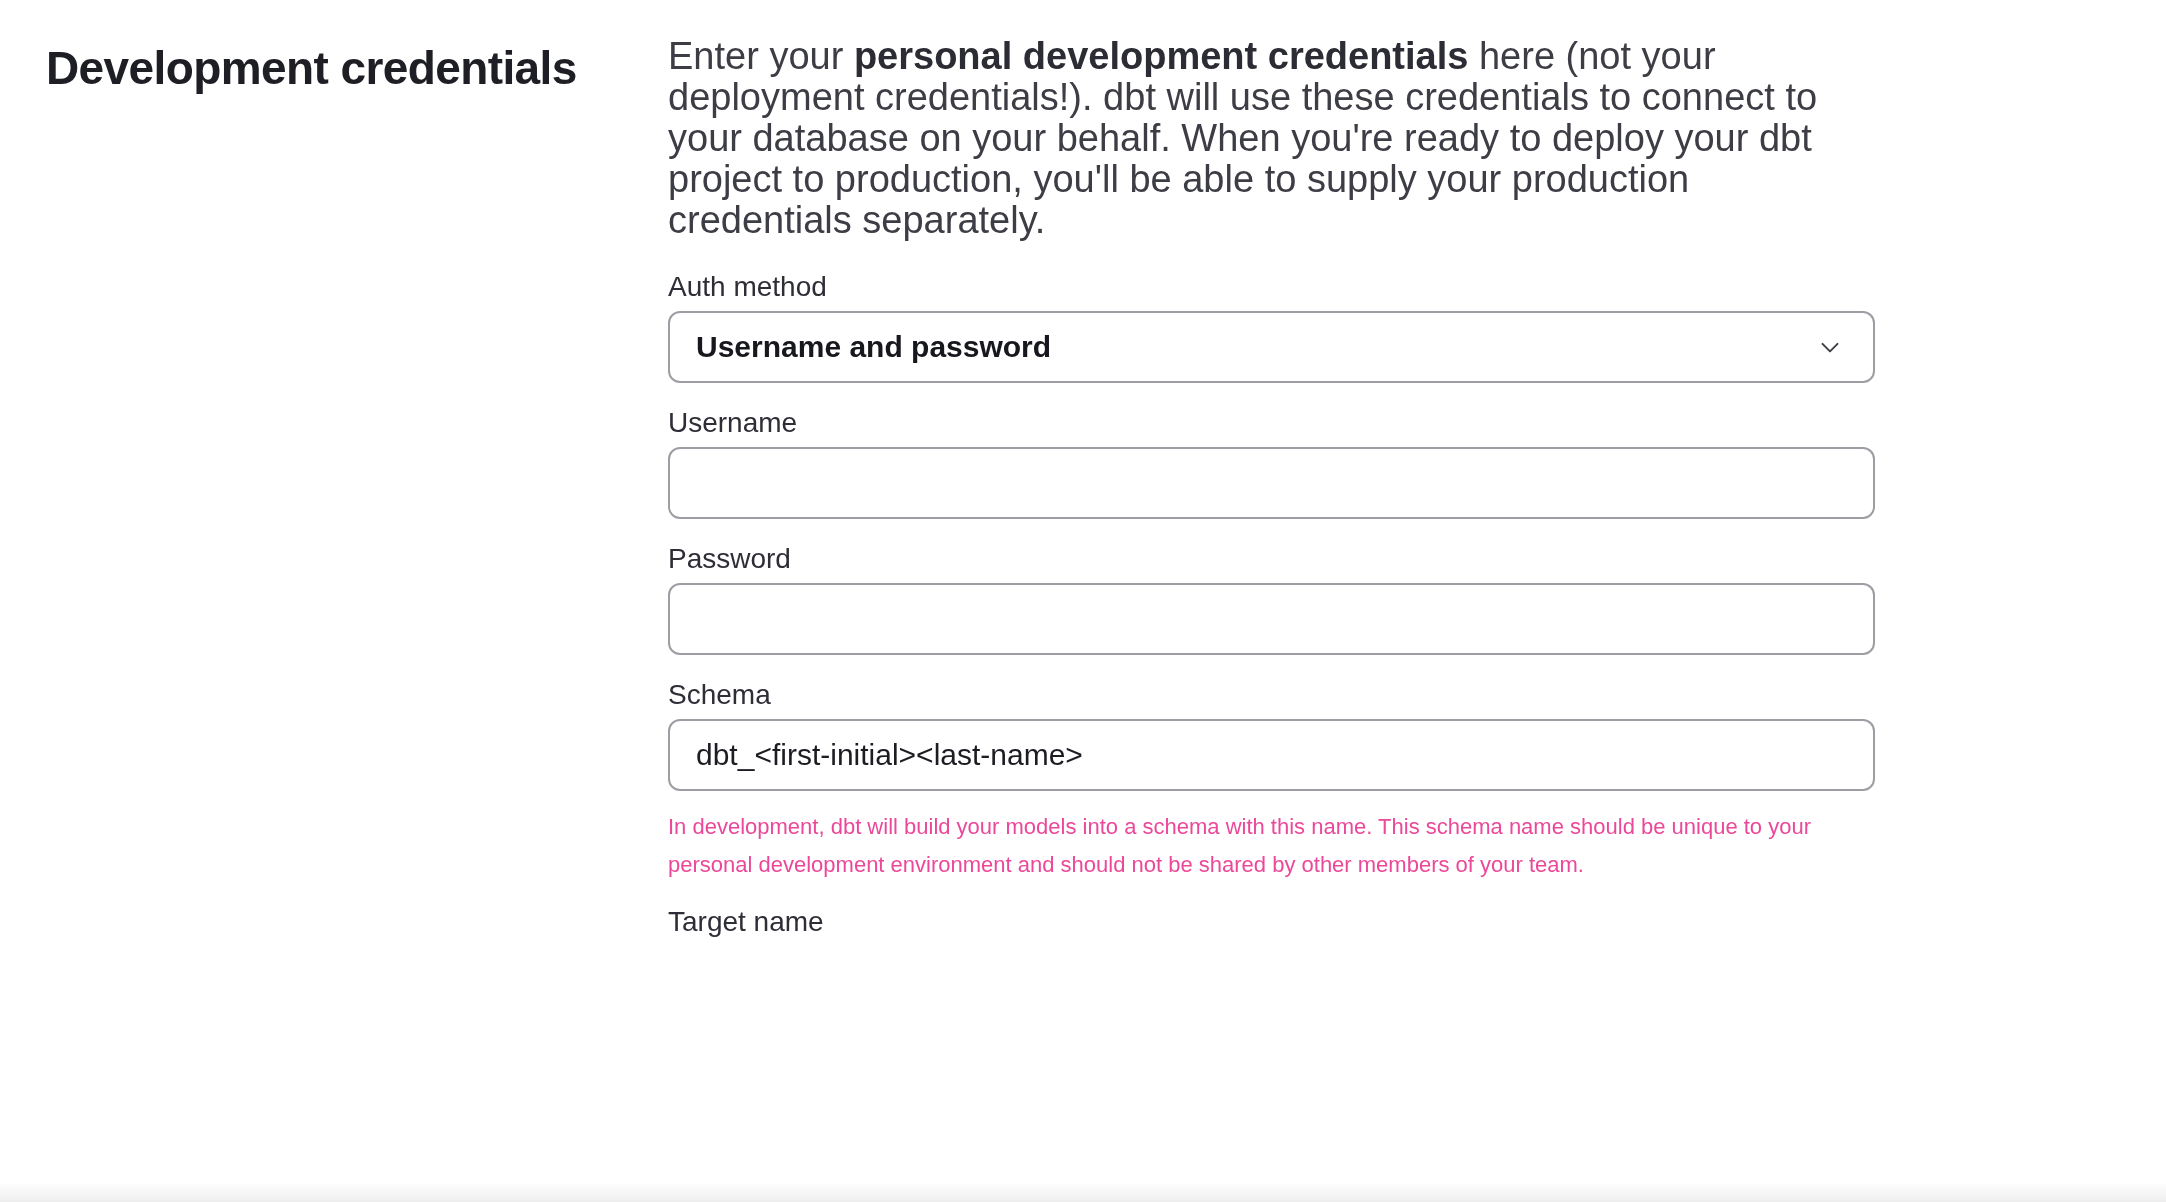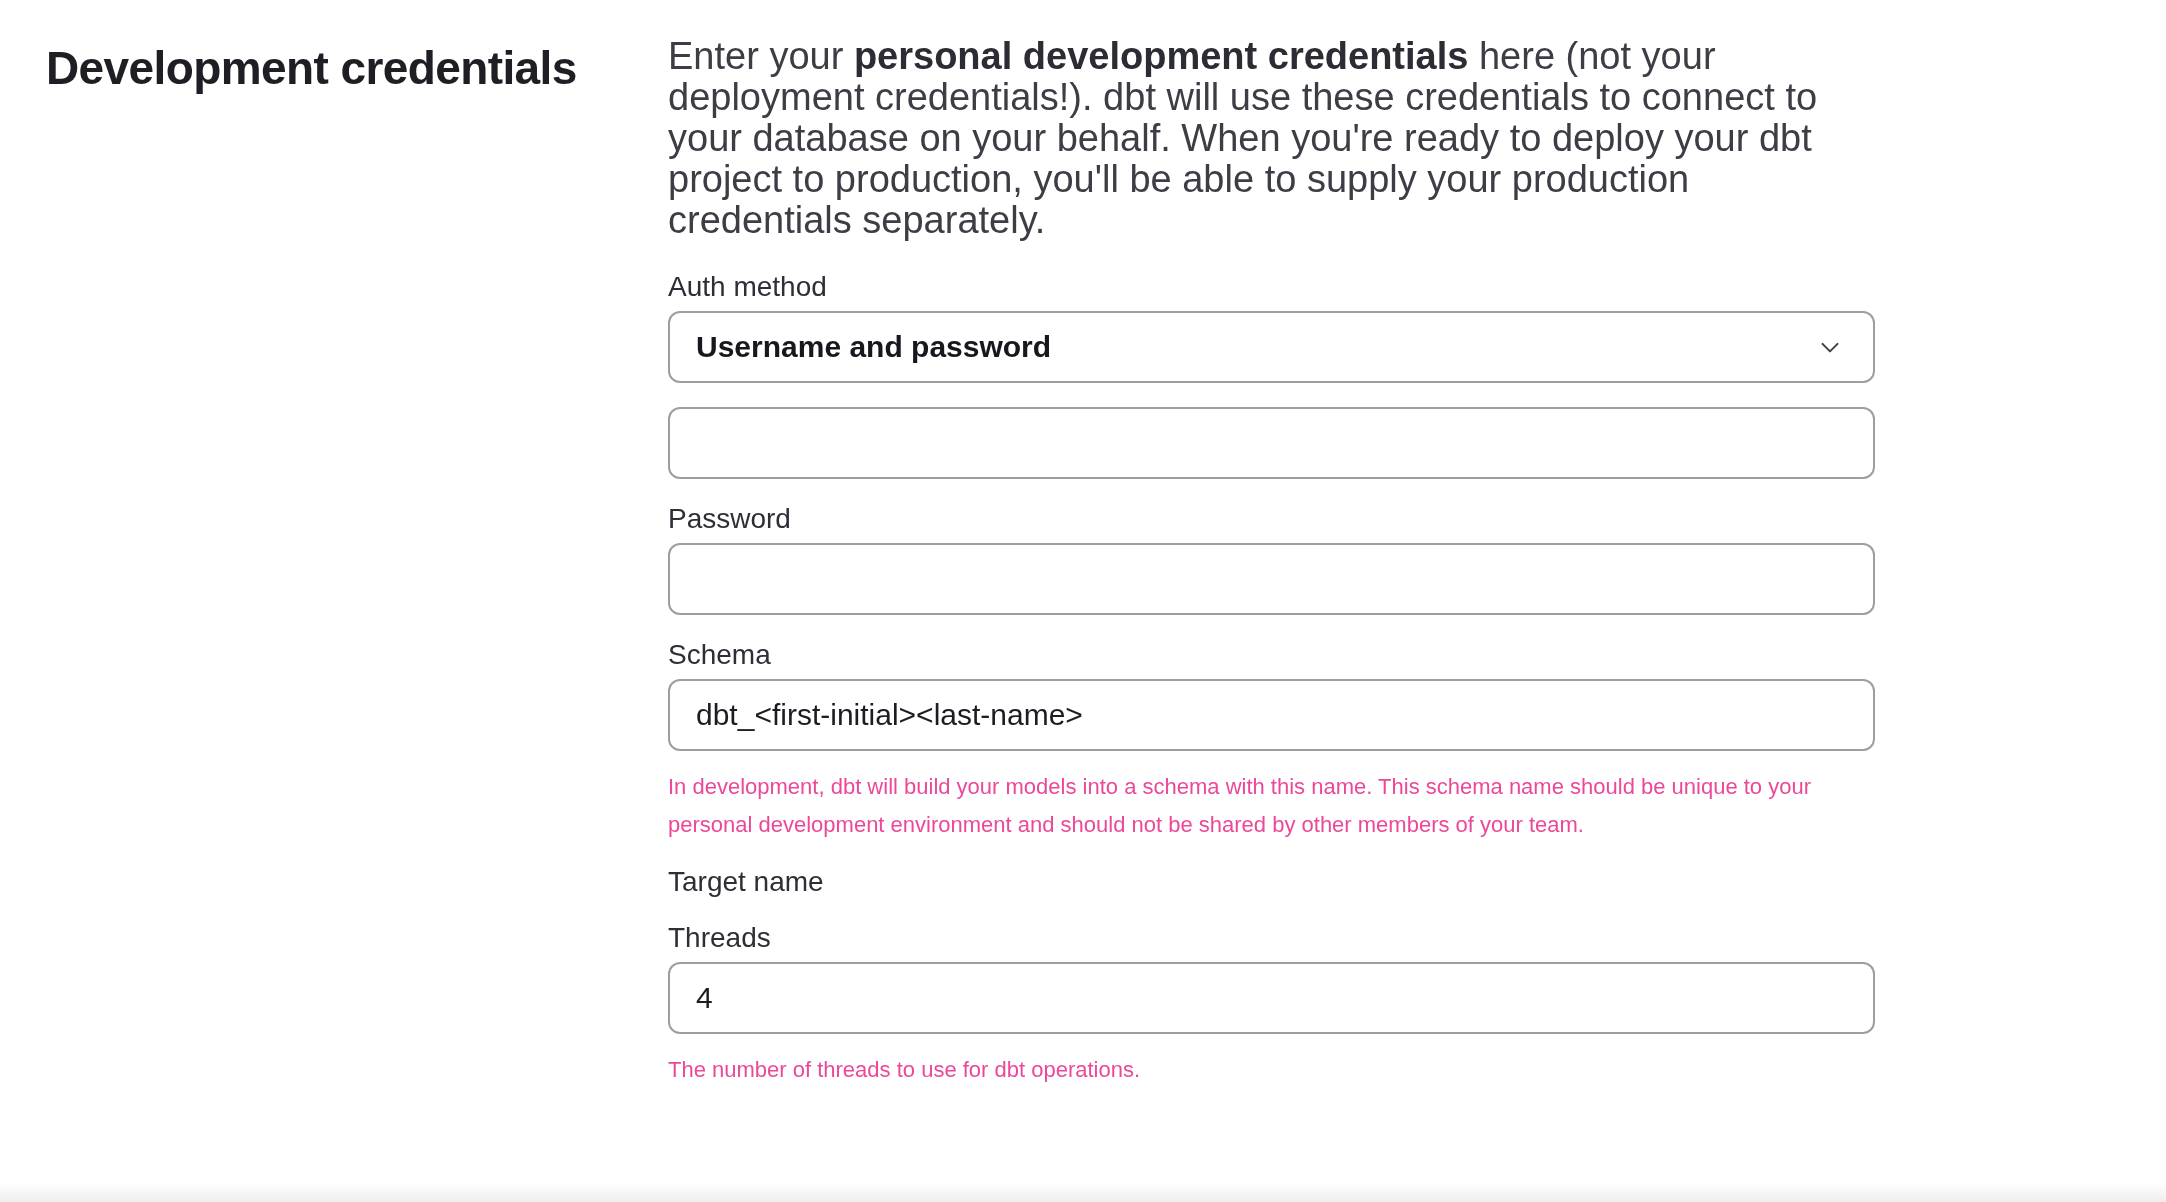--- a/index.html
+++ b/index.html
@@ -116,40 +116,36 @@
         <span class="select-value">Username and password</span>
         <span class="chevron">
           <svg viewBox="0 0 24 24" fill="none">
               <path d="M6 9.5l6 6 6-6" stroke="currentColor" stroke-width="1.6" stroke-linecap="round" stroke-linejoin="round"></path>
             </svg>
         </span>
       </div>
     </div>
 
     <div class="field">
+      <div class="field-label">Username</div>
       <input class="control" type="text" value="" style="">
     </div>
 
     <div class="field">
       <div class="field-label">Password</div>
       <input class="control" type="password" value="" style="">
     </div>
 
     <div class="field with-helper">
       <div class="field-label">Schema</div>
       <input class="control" type="text" value="dbt_&lt;first-initial&gt;&lt;last-name&gt;" style="">
       <div class="helper">In development, dbt will build your models into a schema with this name. This schema name should be unique to your personal development environment and should not be shared by other members of your team.</div>
     </div>
 
     <div class="field">
       <div class="field-label">Target name</div>
     </div>
 
-    <div class="field with-helper">
-      <div class="field-label">Threads</div>
-      <input class="control" type="text" value="4" style="">
-      <div class="helper">The number of threads to use for dbt operations.</div>
-    </div>
 
   </div>
 </div>
 
 <div class="bottom-strip"></div>
 
 </body></html>

